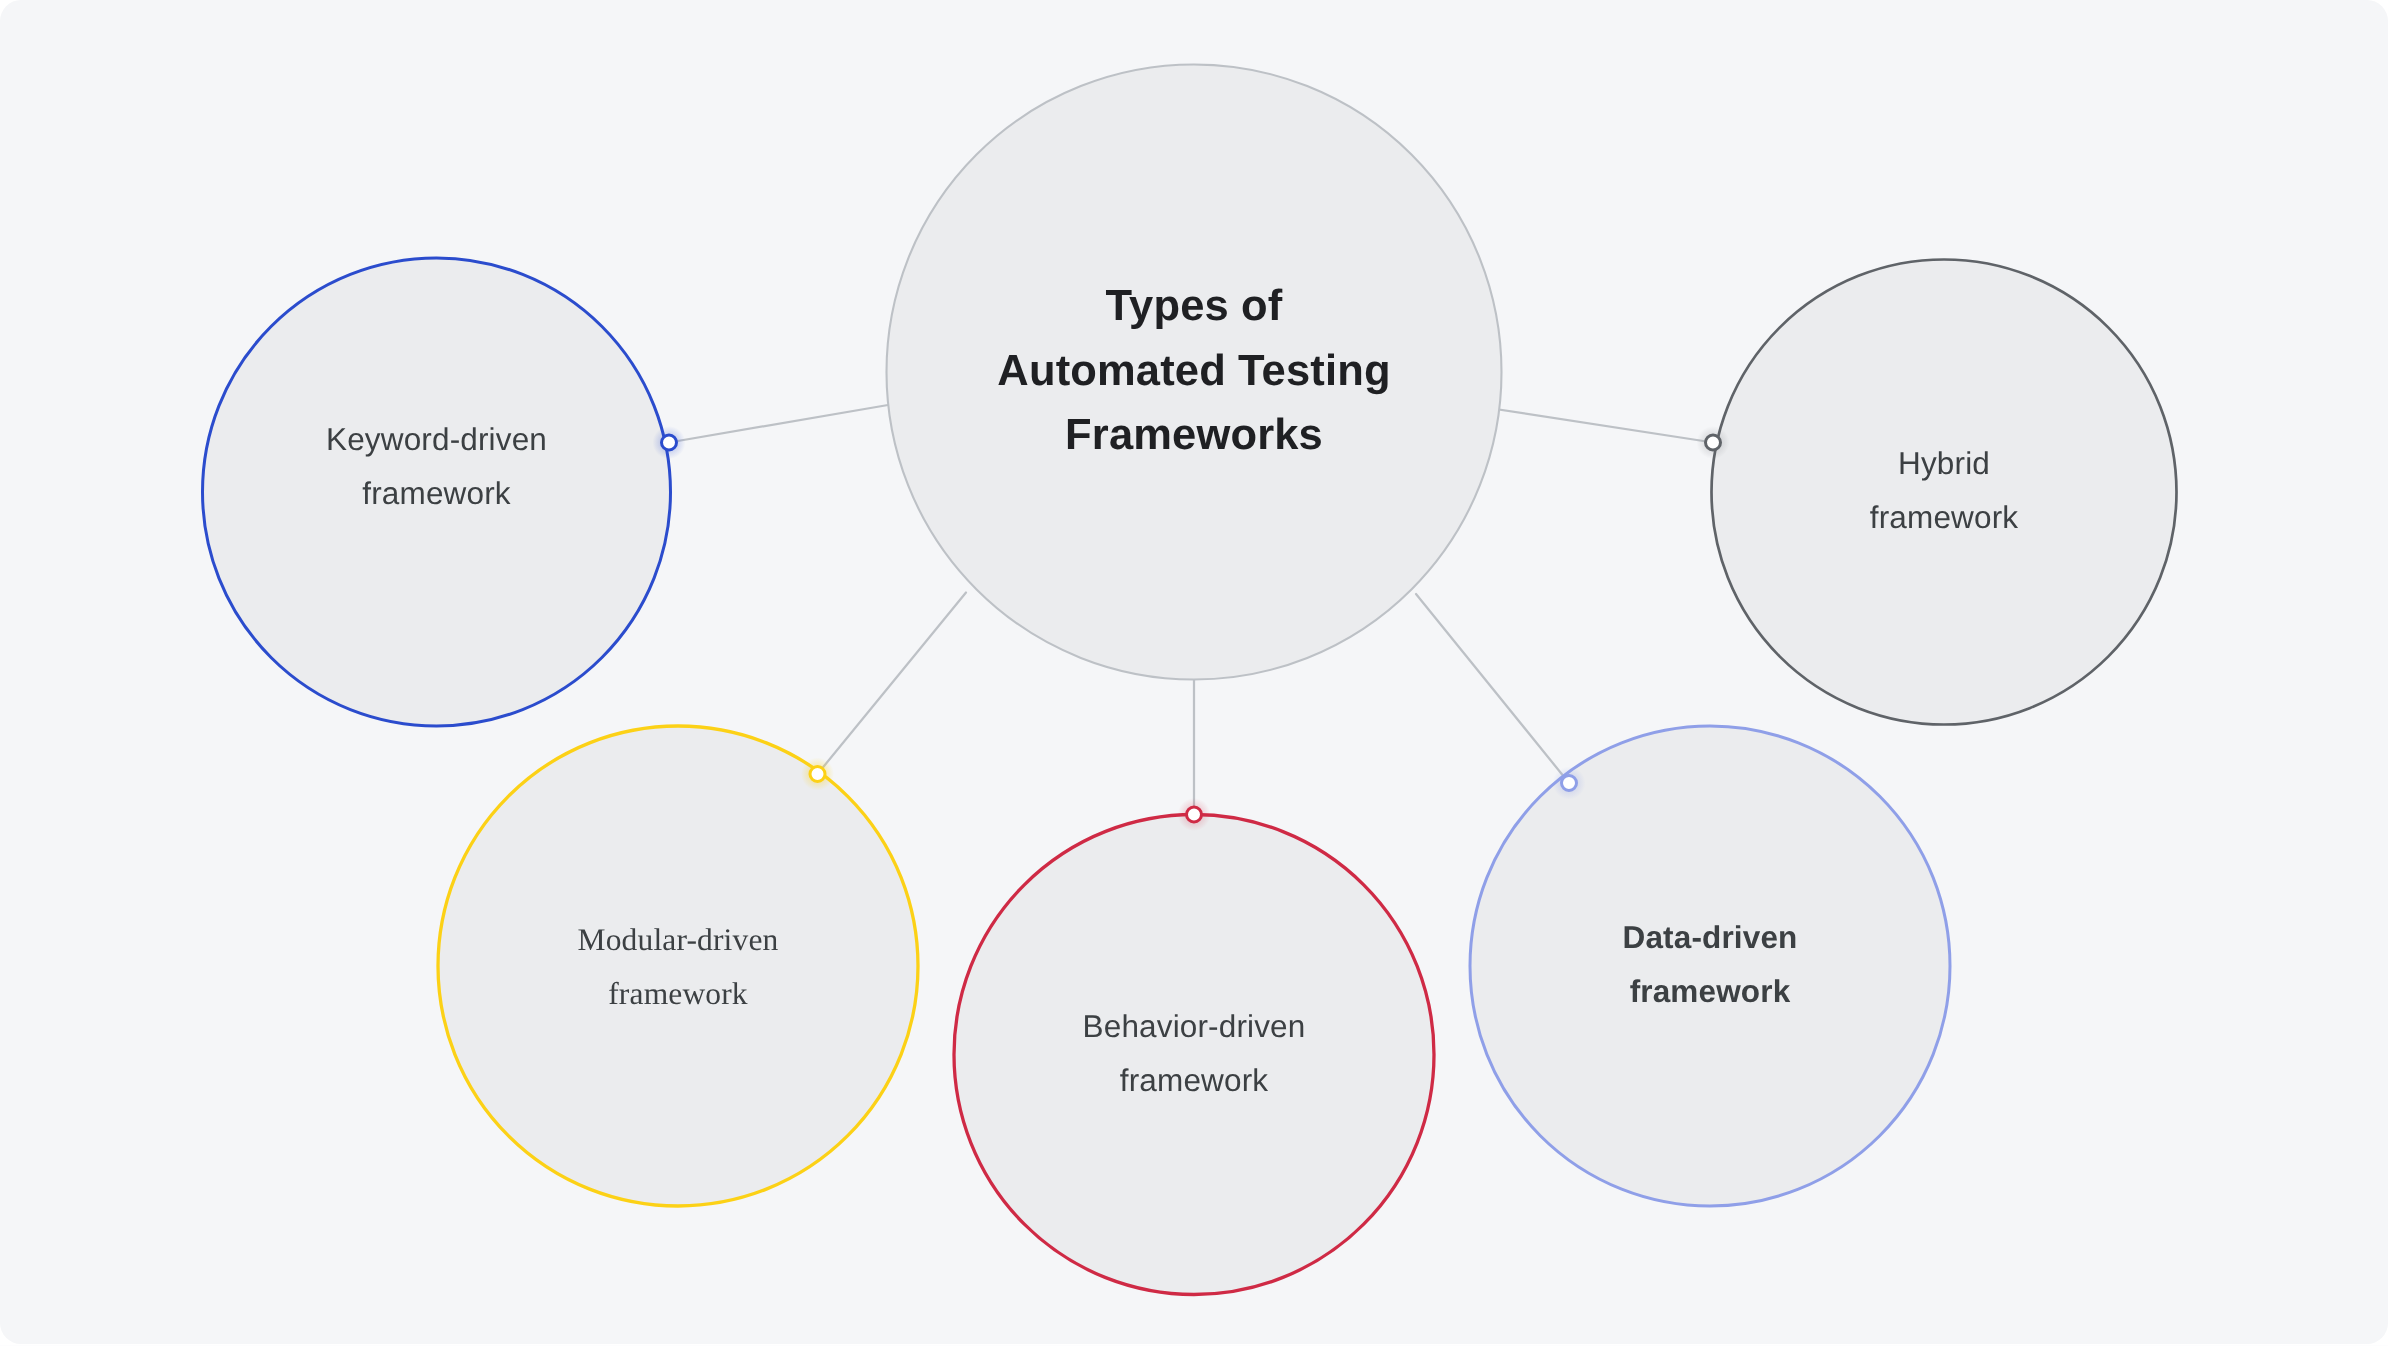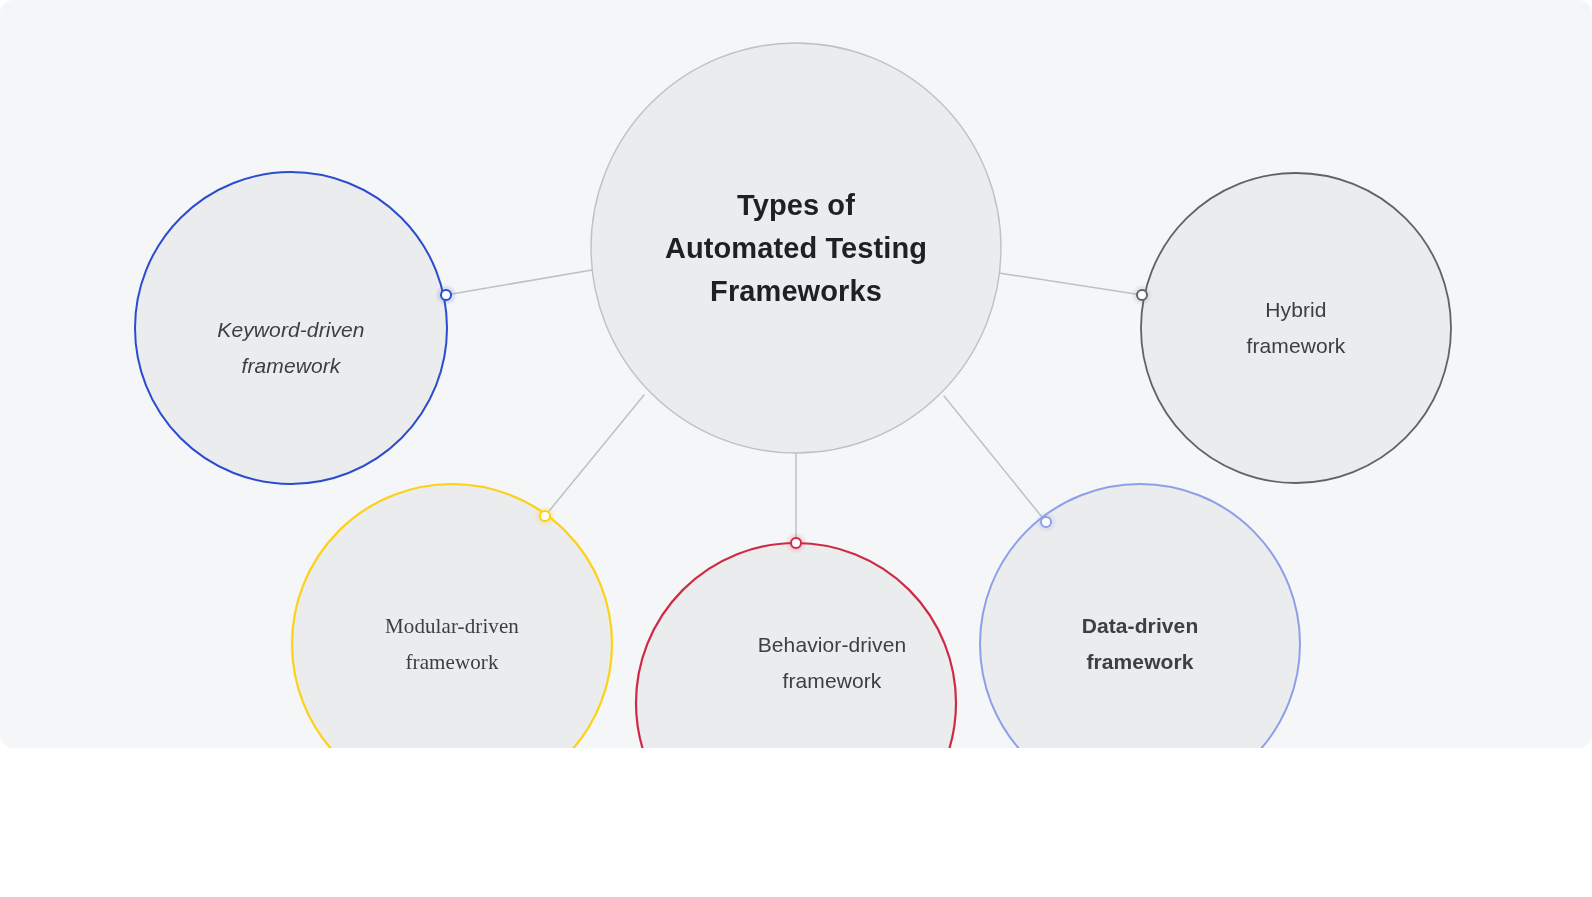--- a/index.html
+++ b/index.html
@@ -8,21 +8,21 @@
     padding: 0;
     background: #ffffff;
     width: 1592px;
     height: 897px;
     overflow: hidden;
     font-family: "Liberation Sans", sans-serif;
   }
   #canvas {
     position: relative;
     width: 1592px;
-    height: 748px;
+    height: 896px;
     background: #f5f6f8;
     border-radius: 14px;
     overflow: hidden;
   }
   #diagram-svg {
     position: absolute;
     inset: 0;
     width: 1592px;
     height: 897px;
     display: block;
@@ -126,25 +126,25 @@
           <circle cx="1046" cy="522" r="11" fill="url(#glow-data)"></circle>
           <circle cx="1046" cy="522" r="5" fill="#ffffff" stroke="#8f9fe8" stroke-width="2"></circle>
         </g>
       </g>
   </svg>
 
   <div id="labels-layer">
       <div class="root-label" style="left: 796px; top: 248px;">Types of
 Automated Testing
 Frameworks</div>
-      <div class="node-label" style="left: 291px; top: 348px; font-style: italic;">Keyword-driven
+      <div class="node-label" style="left: 291px; top: 312px;">Keyword-driven
 framework</div>
       <div class="node-label" style="left: 1296px; top: 328px;">Hybrid
 framework</div>
       <div class="node-label" style="left: 452px; top: 644px; font-family: Liberation Serif, serif;">Modular-driven
 framework</div>
-      <div class="node-label" style="left: 796px; top: 663px; margin-left: 36px;">Behavior-driven
+      <div class="node-label" style="left: 796px; top: 703px;">Behavior-driven
 framework</div>
       <div class="node-label" style="left: 1140px; top: 644px; font-weight: bold;">Data-driven
 framework</div>
     </div>
 
 </div>
 
 </body></html>

